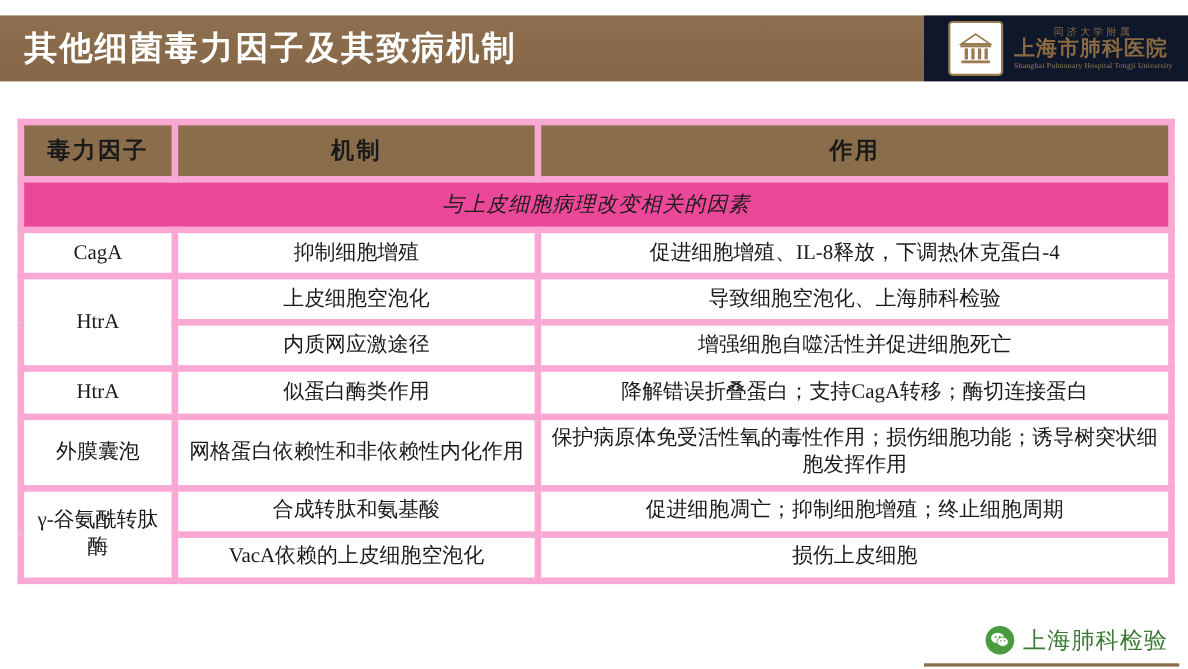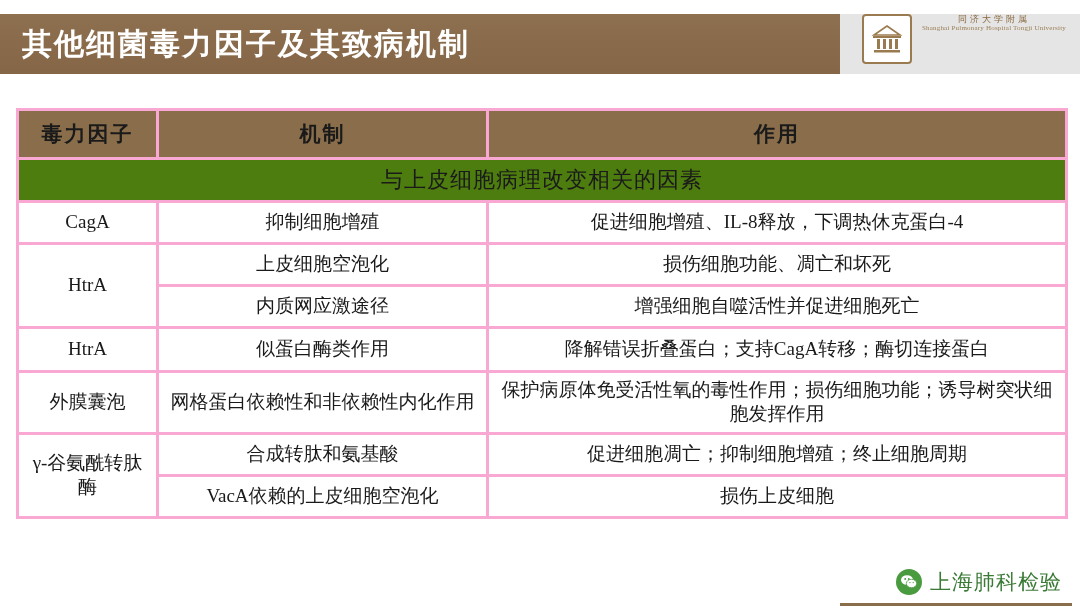--- a/index.html
+++ b/index.html
@@ -37,23 +37,23 @@
   .header-title {
     color: #ffffff;
     font-size: 30px;
     font-weight: bold;
     letter-spacing: 2px;
     font-family: "Liberation Serif", "DejaVu Serif", serif;
     white-space: nowrap;
   }
   .header-logo-area {
     flex: 1;
-    background: #e5e5e5;
-    display: flex;
-    align-items: flex-start;
+    background: #0f172a;
+    display: flex;
+    align-items: center;
     justify-content: flex-end;
     padding-right: 14px;
     box-sizing: border-box;
   }
   .logo-emblem {
     width: 46px;
     height: 46px;
     border: 2px solid #9a7b4f;
     border-radius: 4px;
     display: flex;
@@ -102,40 +102,41 @@
     left: 16px;
     top: 108px;
     width: 1052px;
   }
   table.vf {
     border-collapse: collapse;
     width: 100%;
     table-layout: fixed;
   }
   table.vf td, table.vf th {
-    border: 3px solid #f9a8d4;
+    border: 6px solid #f9a8d4;
     text-align: center;
     vertical-align: middle;
     font-family: "Liberation Serif", "DejaVu Serif", serif;
     color: #1a1a1a;
   }
   .hdr td {
     background: #8a6e4b;
     color: #ffffff;
     font-size: 21px;
     font-weight: bold;
     letter-spacing: 2px;
     height: 44px;
     border: 1px solid #8a6e4b;
   }
   .subhdr td {
-    background: #4d7c0f;
-    font-size: 22px;
+    background: #ec4899;
+    font-size: 19px;
     height: 38px;
     letter-spacing: 1px;
+    font-style: italic;
   }
   .bodyrow td {
     font-size: 19px;
     padding: 5px 6px;
     line-height: 1.28;
   }
   .col-a { width: 140px; }
   .col-b { width: 330px; }
   .col-c { width: auto; }
   .rowh-1 { height: 42px; }
@@ -180,20 +181,21 @@
         <polygon points="17,4 30,13 4,13" fill="none" stroke="#9a7b4f" stroke-width="1.6"></polygon>
         <rect x="7" y="17" width="3" height="10" fill="#9a7b4f"></rect>
         <rect x="13" y="17" width="3" height="10" fill="#9a7b4f"></rect>
         <rect x="19" y="17" width="3" height="10" fill="#9a7b4f"></rect>
         <rect x="25" y="17" width="3" height="10" fill="#9a7b4f"></rect>
         <rect x="4" y="28" width="26" height="2.5" fill="#9a7b4f"></rect>
       </svg>
     </div>
     <div class="logo-text">
       <span class="logo-line-1">同济大学附属</span>
+      <span class="logo-line-2">上海市肺科医院</span>
       <span class="logo-line-3">Shanghai Pulmonary Hospital Tongji University</span>
     </div>
   </div>
 </div>
 <div class="header-underline"></div>
 
 <div class="table-wrap">
   <table class="vf">
     <colgroup>
       <col class="col-a">
@@ -212,21 +214,21 @@
 
       <tr class="bodyrow rowh-1">
         <td>CagA</td>
         <td>抑制细胞增殖</td>
         <td>促进细胞增殖、IL-8释放，下调热休克蛋白-4</td>
       </tr>
 
       <tr class="bodyrow rowh-1">
         <td rowspan="2">HtrA</td>
         <td>上皮细胞空泡化</td>
-        <td>损伤细胞功能、凋亡和坏死</td>
+        <td>导致细胞空泡化、上海肺科检验</td>
       </tr>
       <tr class="bodyrow rowh-1">
         <td>内质网应激途径</td>
         <td>增强细胞自噬活性并促进细胞死亡</td>
       </tr>
 
       <tr class="bodyrow rowh-2">
         <td>HtrA</td>
         <td>似蛋白酶类作用</td>
         <td>降解错误折叠蛋白；支持CagA转移；酶切连接蛋白</td>

